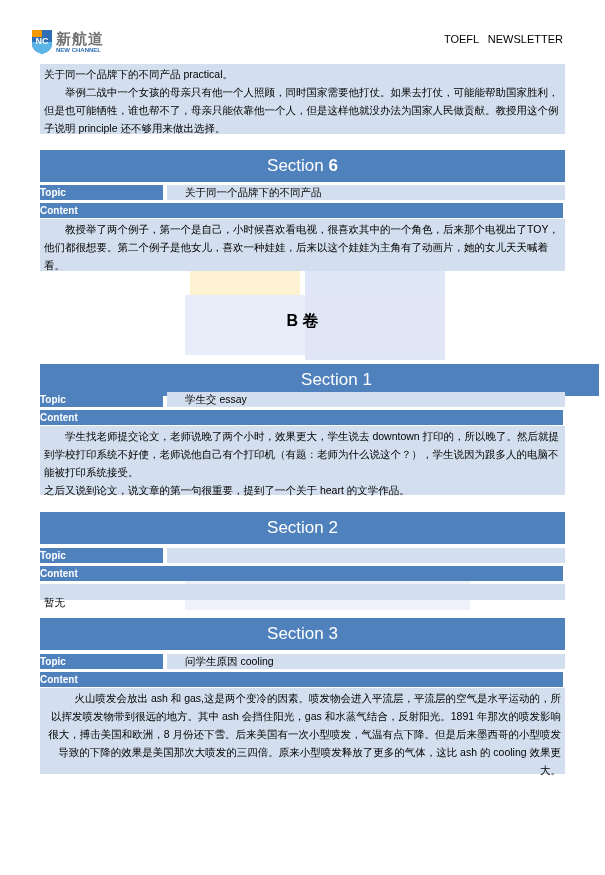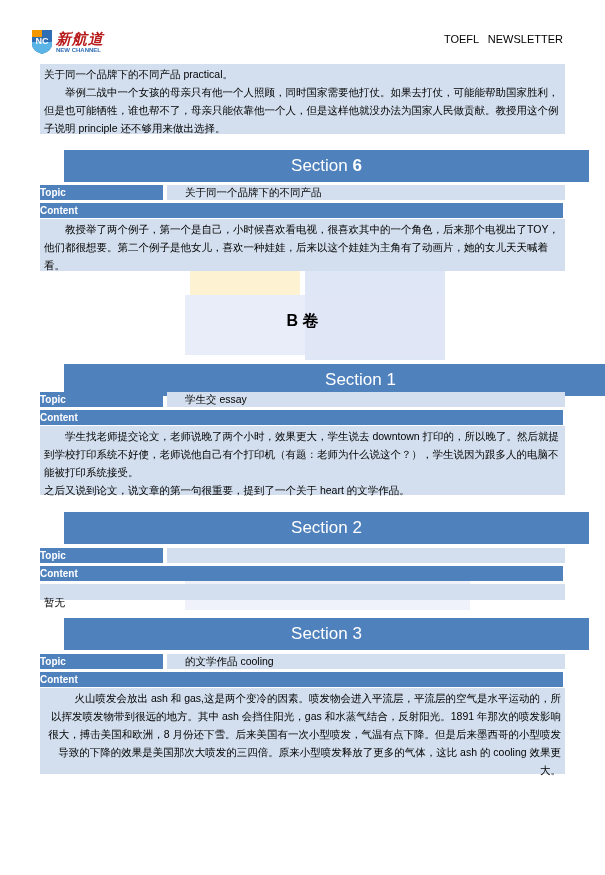--- a/index.html
+++ b/index.html
@@ -1,30 +1,30 @@
 <!DOCTYPE html>
 <html><head>
 <meta charset="utf-8">
 <style>
   html, body { margin: 0; padding: 0; background: #ffffff; }
   body { width: 605px; height: 875px; position: relative; overflow: hidden;
          font-family: "Liberation Sans", "DejaVu Sans", sans-serif; color: #000; }
   .header-logo { position: absolute; left: 31px; top: 27px; width: 100px; height: 30px; display: flex; align-items: center; }
   .logo-shield { width: 22px; height: 26px; position: relative; }
   .logo-text { margin-left: 3px; display: flex; flex-direction: column; line-height: 1; }
-  .logo-cn { font-size: 15px; font-weight: bold; color: #b91c1c; letter-spacing: 1px; font-style: italic; }
+  .logo-cn { font-size: 15px; font-weight: bold; color: #737373; letter-spacing: 1px; }
   .logo-en { font-size: 6px; font-weight: bold; color: #2f6db5; margin-top: 1px; }
   .header-title { position: absolute; right: 42px; top: 33px; font-size: 11px; font-weight: normal; word-spacing: 6px; }
 
   .watermark { position: absolute; left: 170px; top: 265px; width: 300px; height: 355px; pointer-events: none; }
 
   .block { position: absolute; left: 40px; width: 525px; }
   .lightbox { background: #d3dfee; font-size: 10.5px; line-height: 18px; padding: 1px 4px 2px 4px; box-sizing: border-box; }
   .indent { text-indent: 2em; }
-  .sec-head { position: absolute; left: 40px; width: 525px; height: 32px; background: #4f81bd; color: #fff; font-size: 17px; text-align: center; line-height: 32px; margin-left: 24px; }
+  .sec-head { position: absolute; left: 40px; width: 525px; height: 32px; background: #4f81bd; color: #fff; font-size: 17px; text-align: center; line-height: 32px; }
   .row { position: absolute; left: 40px; width: 525px; height: 15px; display: flex; }
   .row .lbl { width: 123px; background: #4f81bd; color: #fff; font-weight: bold; font-size: 10px; line-height: 15px; padding-left: 0; box-sizing: border-box; }
   .row .val { flex: 1; margin-left: 4px; background: #d3dfee; font-size: 10.5px; line-height: 15px; padding-left: 18px; }
   .row.content .lbl { width: 523px; }
   .b-title { position: absolute; left: 0; width: 605px; top: 311px; text-align: center; font-size: 16px; font-weight: bold; }
 </style>
 </head>
 <body>
 
 <div class="header-logo">
@@ -90,18 +90,18 @@
   <div class="val"></div>
 </div>
 <div class="row content" style="top:566px;">
   <div class="lbl">Content</div>
 </div>
 <div class="block lightbox" style="top:584px;height:16px;line-height:14px;padding-top:11px;">暂无</div>
 
 <div class="sec-head" style="top:618px;">Section 3</div>
 <div class="row" style="top:654px;">
   <div class="lbl">Topic</div>
-  <div class="val">的文学作品 cooling</div>
+  <div class="val">问学生原因 cooling</div>
 </div>
 <div class="row content" style="top:672px;">
   <div class="lbl">Content</div>
 </div>
 <div class="block lightbox indent" style="top:688px;height:86px;text-align:right;">火山喷发会放出 ash 和 gas,这是两个变冷的因素。喷发物会进入平流层，平流层的空气是水平运动的，所以挥发喷发物带到很远的地方。其中 ash 会挡住阳光，gas 和水蒸气结合，反射阳光。1891 年那次的喷发影响很大，搏击美国和欧洲，8 月份还下雪。后来美国有一次小型喷发，气温有点下降。但是后来墨西哥的小型喷发导致的下降的效果是美国那次大喷发的三四倍。原来小型喷发释放了更多的气体，这比 ash 的 cooling 效果更大。</div>
 
 </body></html>

